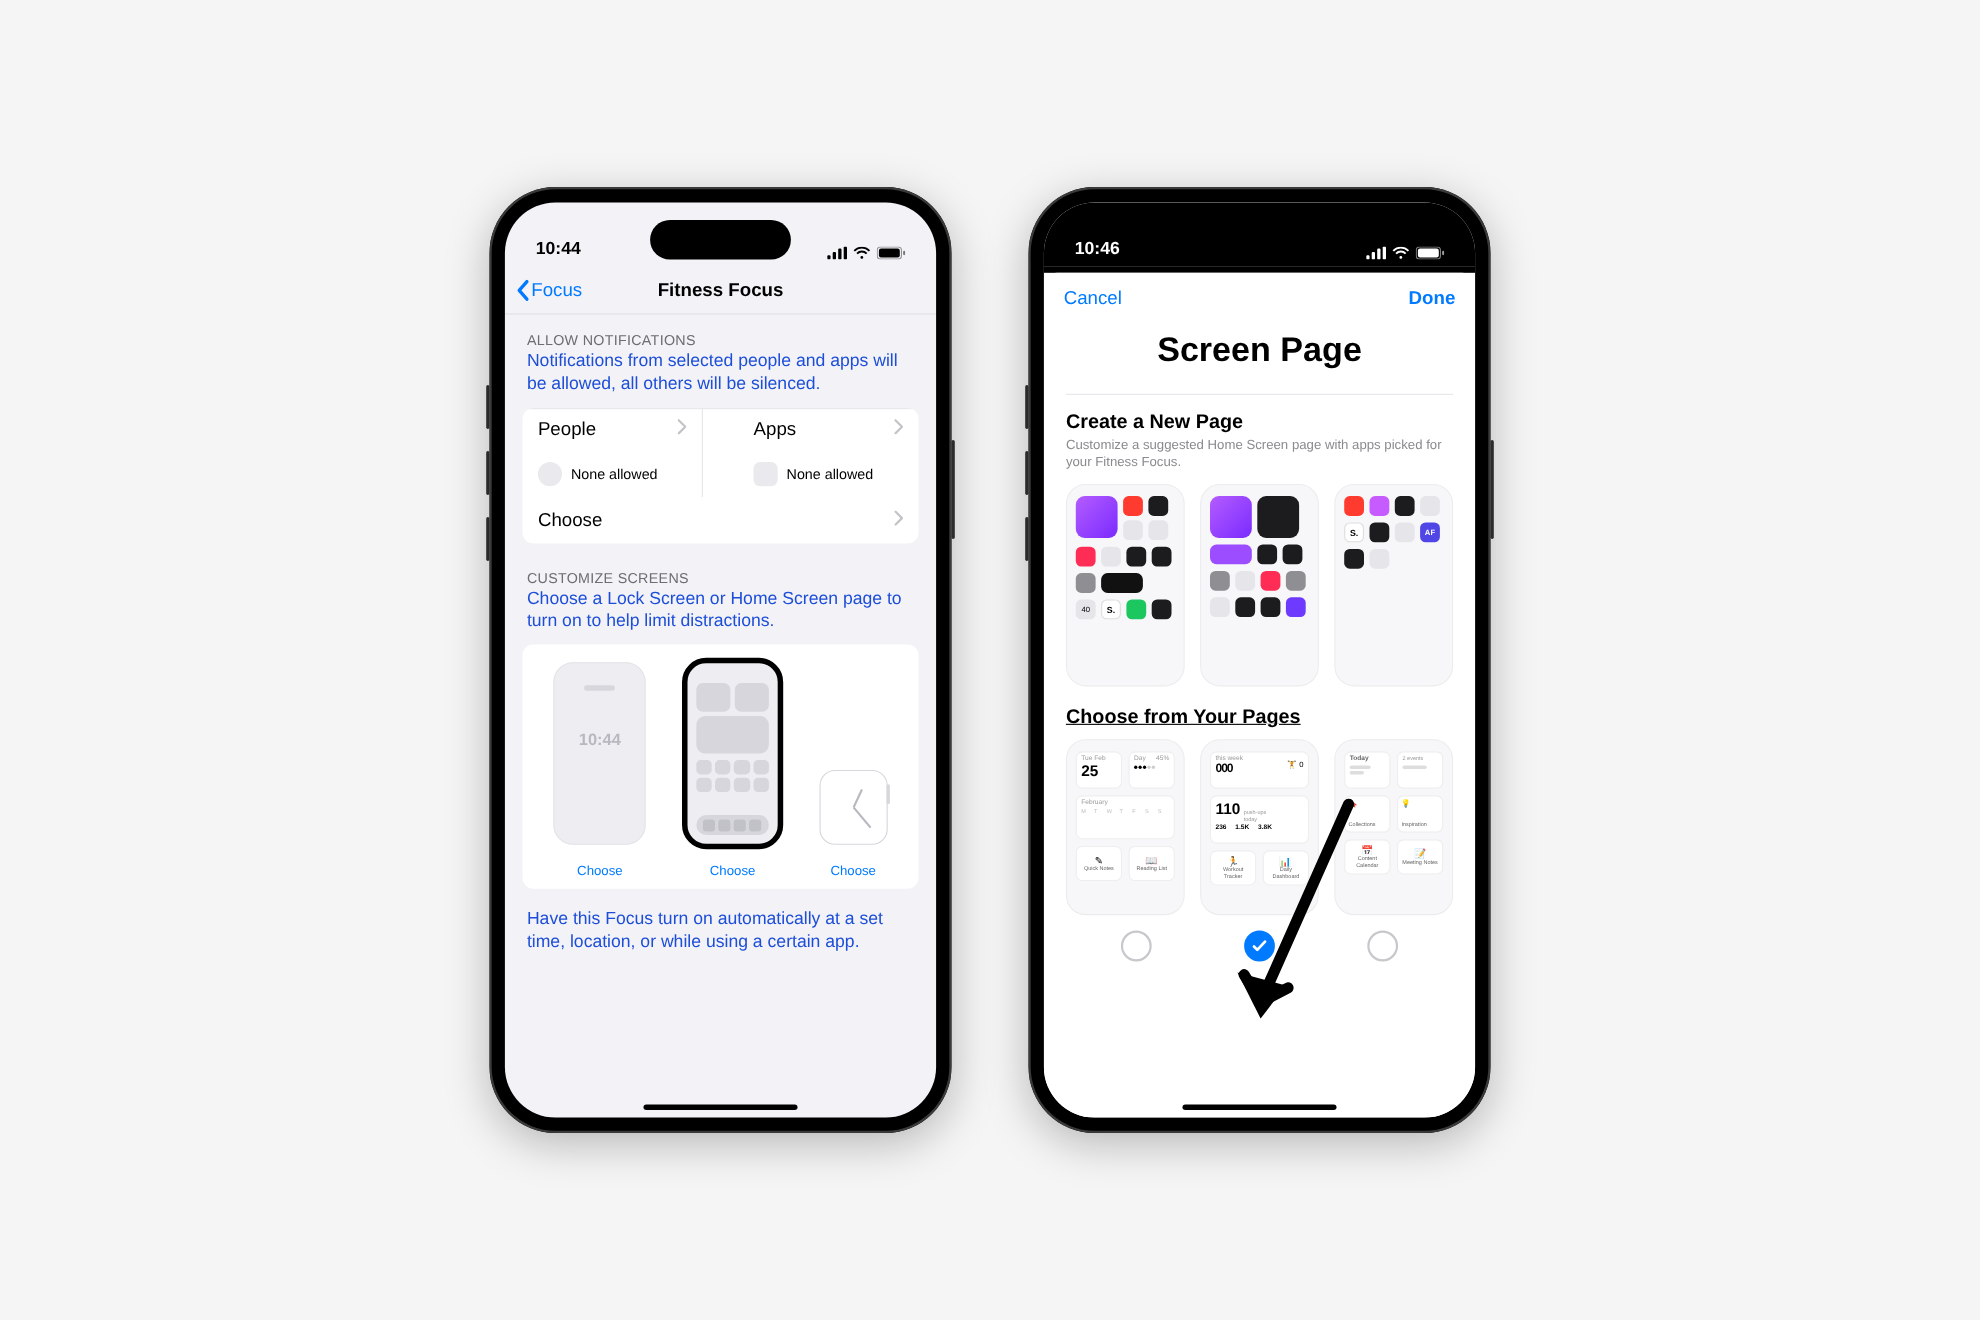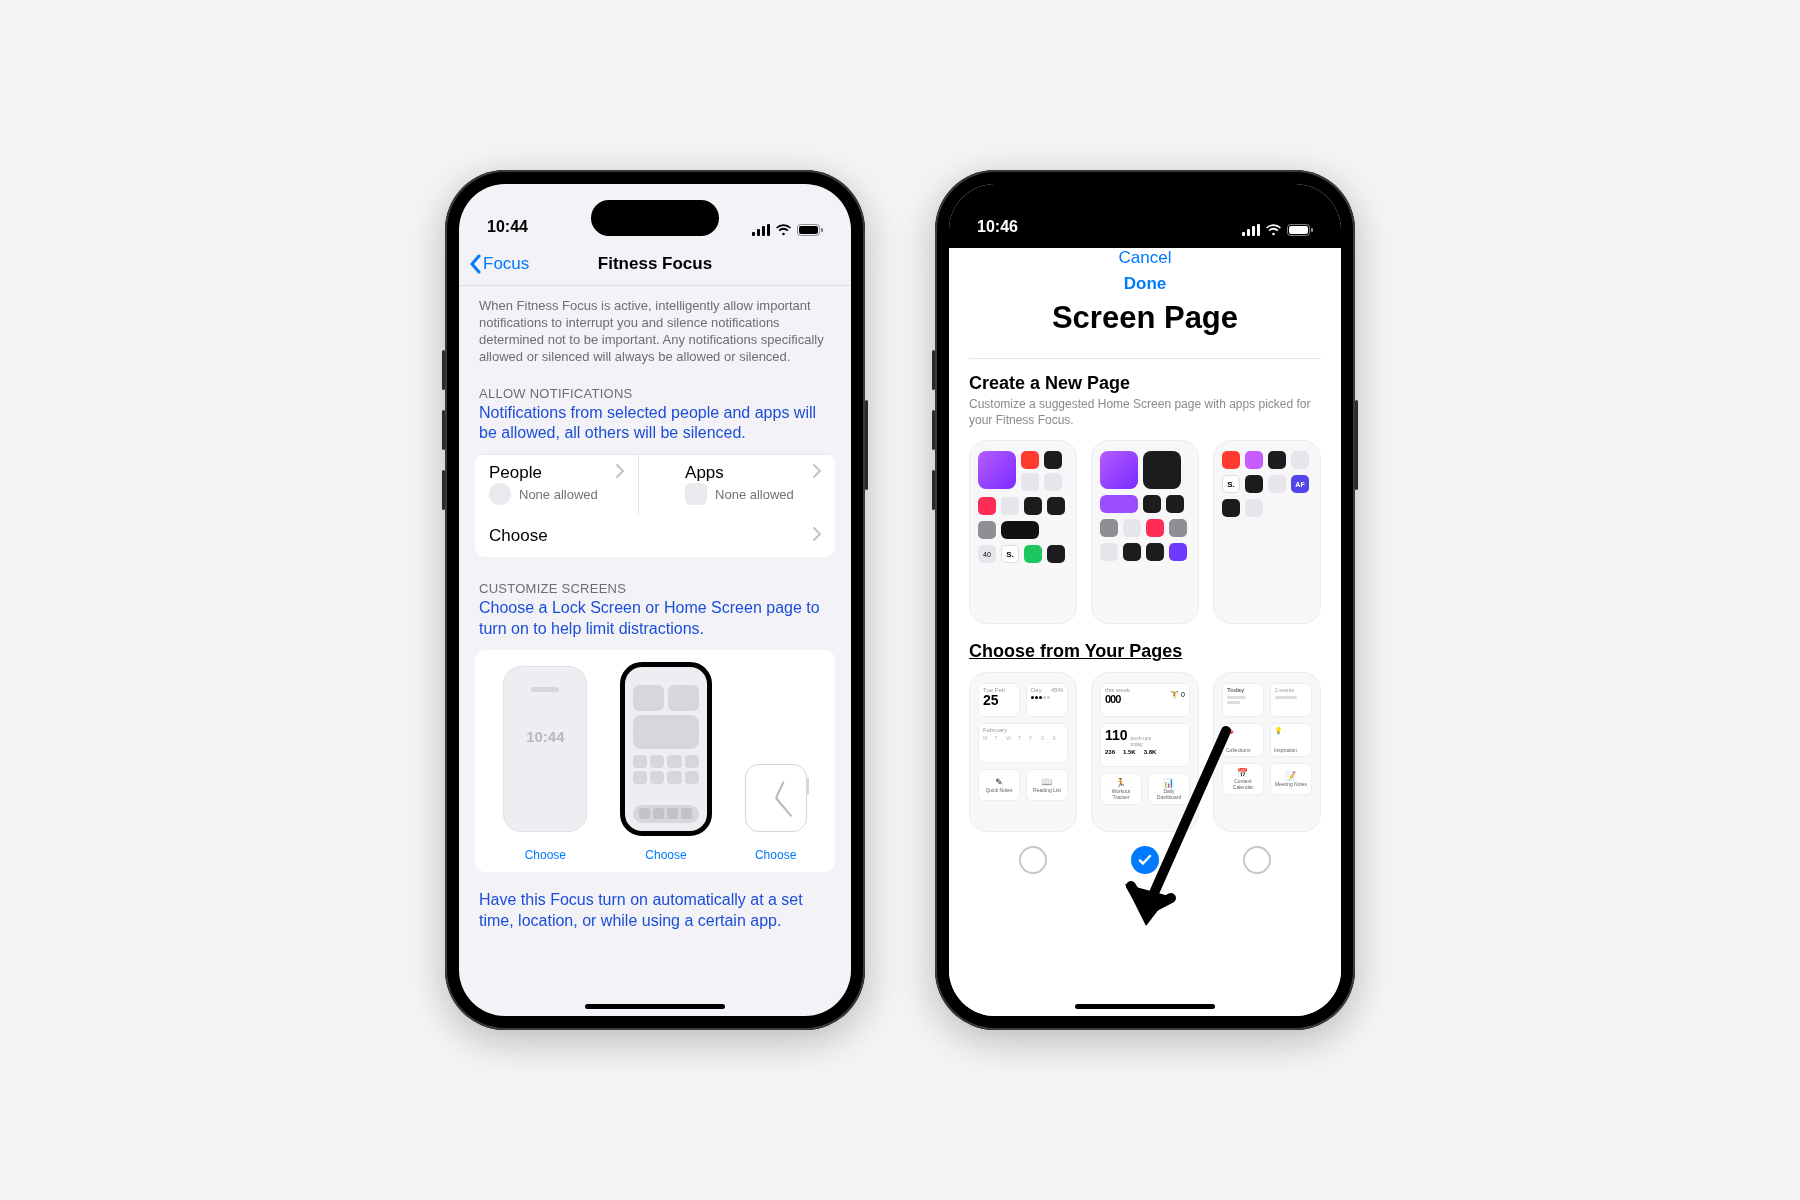--- a/index.html
+++ b/index.html
@@ -95,21 +95,21 @@
   .card-row {
     display: flex; align-items: center; justify-content: space-between;
     padding: 11px 14px; font-size: 17px;
   }
   .card-row + .card-row,
   .card .split { border-top: 1px solid #e5e5ea; gap: 32px; }
   .split { display: flex; }
   .split > div { flex: 1 1 50%; padding: 8px 14px 10px; }
   .split > div:first-child { border-right: 1px solid #e5e5ea; }
   .split-top { display:flex; justify-content:space-between; align-items:center; font-size:17px;}
-  .split-sub { display:flex; align-items:center; gap:8px; color:#737373; font-size:13px; margin-top:0;}
+  .split-sub { display:flex; align-items:center; gap:8px; color:#000000; font-size:13px; margin-top:20px;}
   .circ { width:22px; height:22px; border-radius:50%; background:#e9e9ee; }
   .sq   { width:22px; height:22px; border-radius:6px;  background:#e9e9ee; }
   .chev { color:#c4c4c8; }
 
   
   .screens-card { padding: 16px 10px 10px; display:flex; justify-content:space-around; align-items:flex-end;}
   .screen-col { text-align:center; }
   .choose-link { color:#007aff; font-size:12px; margin-top:16px; display:block;}
   .mini-phone {
     width:84px; height:166px; border-radius:18px; background:#eeeef2;
@@ -138,21 +138,21 @@
   .mini-watch .h2{ width:2px;height:24px; transform:translate(-50%,-100%) rotate(140deg); transform-origin:bottom;}
 
   .home-indicator {
     position:absolute; bottom:7px; left:50%; transform:translateX(-50%);
     width:140px; height:5px; background:#000; border-radius:3px;
   }
 
   
   .sheet-header {
     height: 46px; display:flex; align-items:center; justify-content:space-between;
-    padding: 0 18px; border-bottom: none; flex-direction: column;
+    padding: 0 18px; border-bottom: none;
   }
   .sheet-cancel { color:#007aff; font-size:17px;}
   .sheet-done   { color:#007aff; font-size:17px; font-weight:600;}
   .big-title {
     font-size:31px; font-weight:700; text-align:center; padding: 6px 0 16px;
   }
   .section2 { padding: 0 20px; }
   .divider { height:1px; background:#e5e5ea; margin: 6px 0 14px;}
   .sec2-title { font-size:18px; font-weight:700; margin-bottom:2px;}
   .sec2-sub { font-size:12px; color:#8a8a8f; line-height:1.35; margin-bottom:12px;}
@@ -229,21 +229,20 @@
       <div class="nav-left">
         <svg class="nav-chevron" width="12" height="20" viewBox="0 0 12 20">
             <path d="M10 2L3 10l7 8" stroke="#007aff" stroke-width="3" fill="none" stroke-linecap="round" stroke-linejoin="round"></path>
           </svg>
         <span>Focus</span>
       </div>
       <div class="nav-title">Fitness Focus</div>
     </div>
 
     <div class="content">
-      <div class="intro">When Fitness Focus is active, intelligently allow important notifications to interrupt you and silence notifications determined not to be important. Any notifications specifically allowed or silenced will always be allowed or silenced.</div>
 
       <div class="section-header">ALLOW NOTIFICATIONS</div>
       <div class="section-sub">Notifications from selected people and apps will be allowed, all others will be silenced.</div>
 
       <div class="card">
         <div class="split">
           <div>
             <div class="split-top">
               <span>People</span>
               <span class="chev">

